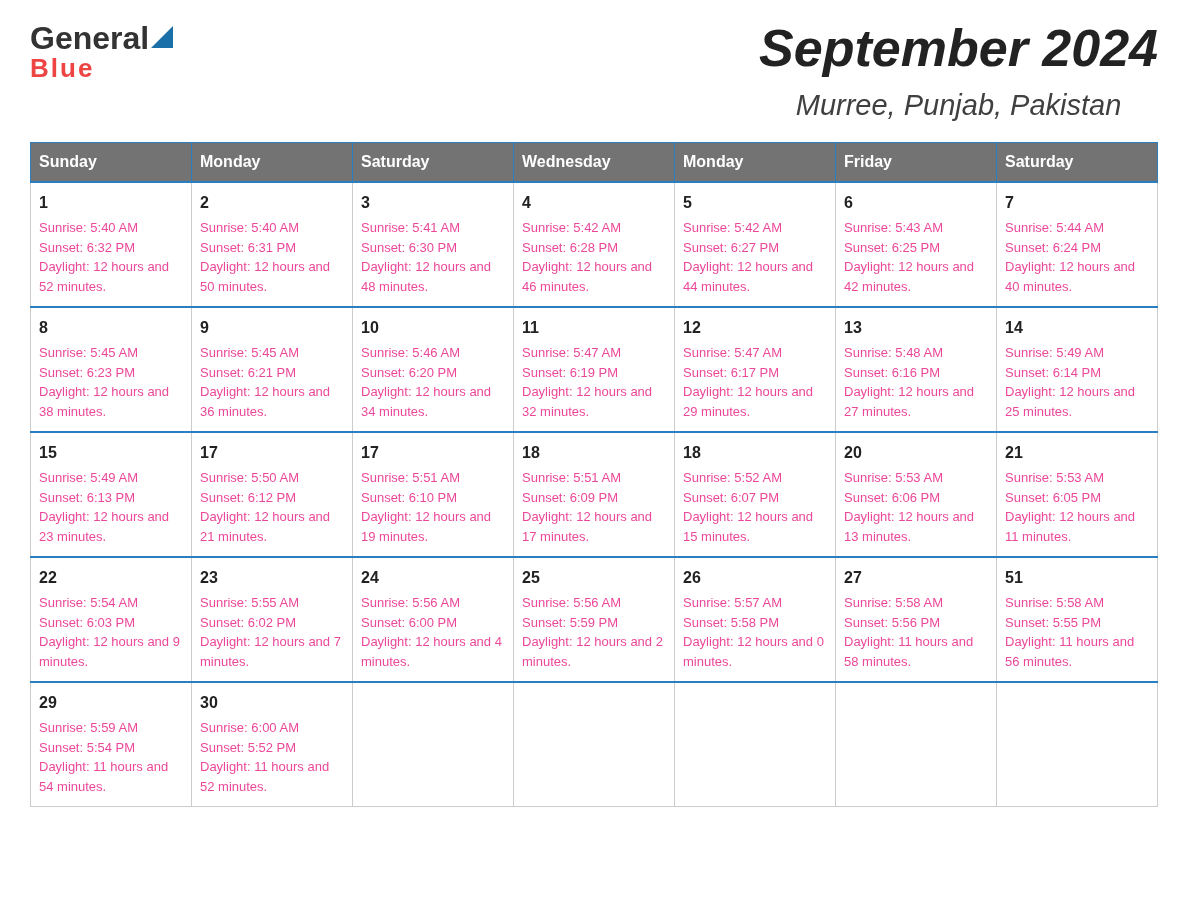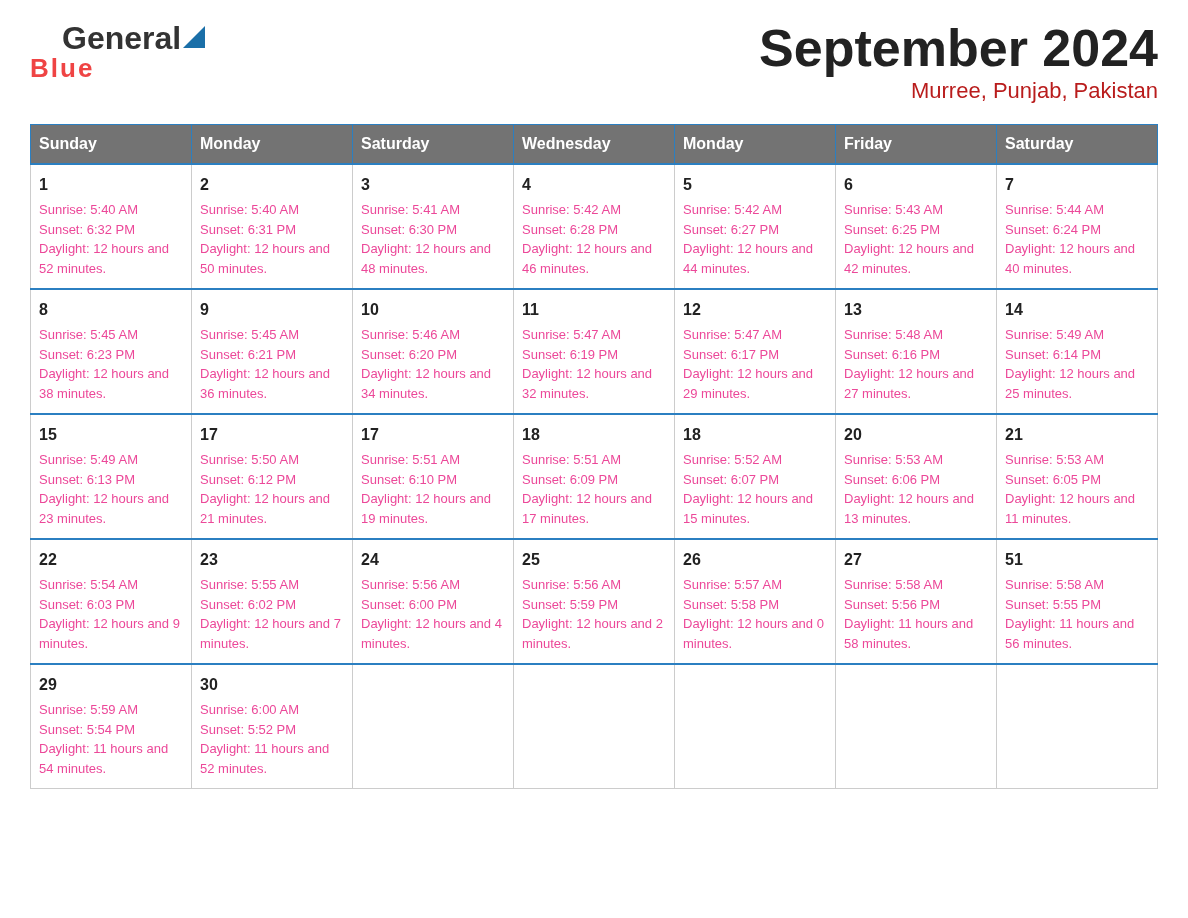--- a/index.html
+++ b/index.html
@@ -15,32 +15,33 @@
       display: flex;
       justify-content: space-between;
       align-items: flex-start;
       margin-bottom: 20px;
     }
     .logo {
       display: flex;
       flex-direction: column;
     }
     .title-area {
-      text-align: right;
+      text-align: center;
+      font-style: italic;
     }
     .month-year {
       font-size: 52px;
       font-weight: bold;
       color: #222;
       line-height: 1.1;
     }
     .location {
-      font-size: 22px;
-      color: #b91c1c;
-      margin-top: 1px;
+      font-size: 29px;
+      color: #404040;
+      margin-top: 12px;
     }
     table {
       width: 100%;
       border-collapse: collapse;
       table-layout: fixed;
     }
     thead tr th {
       background-color: #737373;
       color: #fff;
       padding: 10px 8px;
@@ -68,21 +69,21 @@
     .day-info {
       font-size: 13px;
       color: #ec4899;
     }
   </style>
 </head>
 <body>
 
 <div class="header">
   <div class="logo">
-    <div style="display:flex; align-items:center; font-size:32px; font-weight:bold; color:#333;margin-left:32px;">
+    <div style="display:flex; align-items:center; font-size:32px; font-weight:bold; color:#333;">
       <span style="color:#333;">General</span>
       <svg width="22" height="22" viewBox="0 0 22 22" style="margin-left:2px; margin-top:-4px;">
         <polygon points="0,22 22,22 22,0" fill="#1a6fa8"></polygon>
       </svg>
     </div>
     <div style="color:#ef4444; font-size:26px; font-weight:bold; letter-spacing:2px; margin-top:-4px;">Blue</div>
   </div>
   <div class="title-area">
     <div class="month-year">September 2024</div>
     <div class="location">Murree, Punjab, Pakistan</div>

